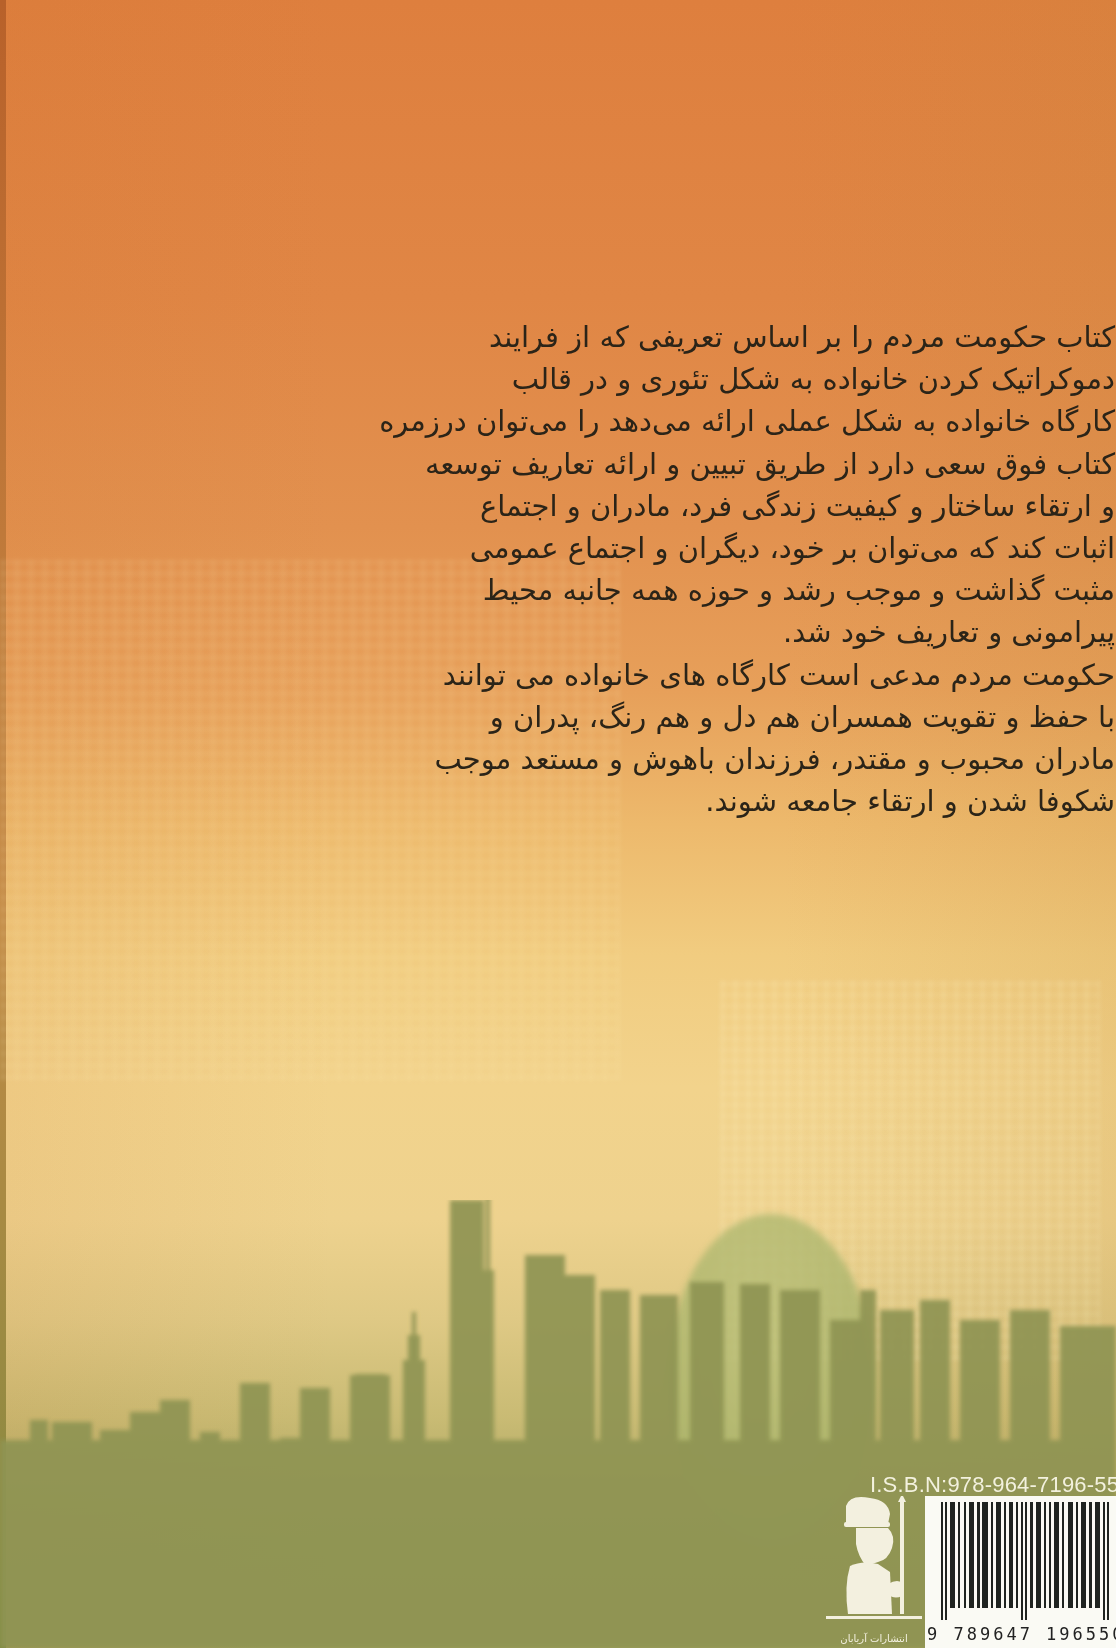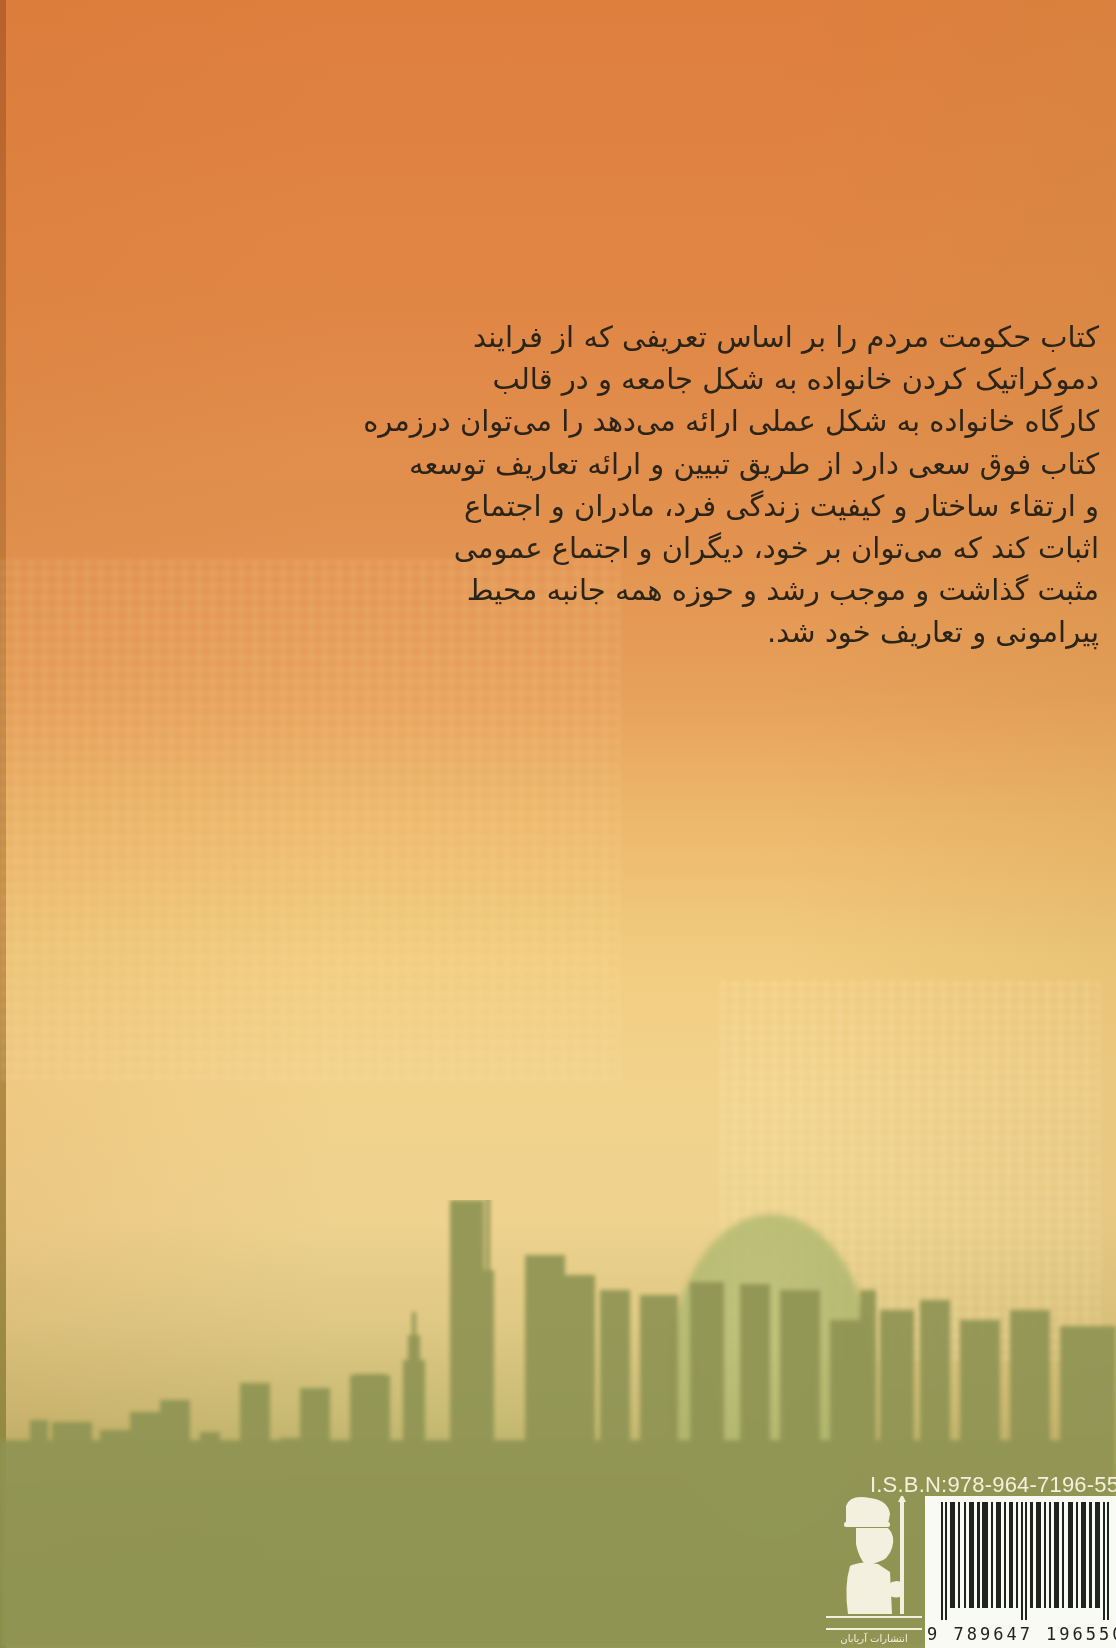--- a/index.html
+++ b/index.html
@@ -46,21 +46,21 @@
     .skyline { position: absolute; left: 0; top: 1200px; width: 1116px; height: 448px; }
     .text-block {
       position: absolute; left: 245px; top: 316px; width: 870px;
       direction: rtl; text-align: right;
       font-family: "DejaVu Sans", sans-serif;
       font-size: 29px; line-height: 42.2px;
       color: #2b2418;
       letter-spacing: -0.3px;
     }
     .text-block p { margin: 0; }
-    .text-block .line { display: block; white-space: nowrap; padding-right: 16px; }
+    .text-block .line { display: block; white-space: nowrap; padding-right: 0; }
     .isbn {
       position: absolute; left: 870px; top: 1472px; width: 246px;
       font-family: "Liberation Sans", sans-serif;
       font-size: 22px; color: #f3f1de; letter-spacing: 0.2px;
       white-space: nowrap; text-align: right; padding-right: 4px;
     }
     .barcode-box {
       position: absolute; left: 925px; top: 1496px; width: 191px; height: 152px;
       background: #fafaf4;
     }
@@ -70,21 +70,21 @@
       font-family: "DejaVu Sans Mono", monospace; font-size: 17px;
       color: #222; letter-spacing: 3px; white-space: nowrap;
     }
     .publisher-logo {
       position: absolute; left: 826px; top: 1496px; width: 96px; height: 152px;
     }
     .publisher-name {
       position: absolute; left: 0; bottom: 4px; width: 96px;
       font-family: "DejaVu Sans", sans-serif; font-size: 10px;
       color: #f3f0df; text-align: center; direction: rtl;
-      border-top: 2px solid #f3f0df; padding-top: 3px;
+      border-top: 2px solid #f3f0df; padding-top: 14px;
     }
   </style>
 </head>
 <body>
 
 <div class="cover">
   <div class="left-edge"></div>
   <div class="grid-ghost"></div>
   <div class="grid-ghost-right"></div>
   <div class="globe"></div>
@@ -128,29 +128,35 @@
       <rect x="920" y="100" width="30" height="170"></rect>
       <rect x="960" y="120" width="40" height="150"></rect>
       <rect x="1010" y="110" width="40" height="160"></rect>
       <rect x="1060" y="126" width="56" height="144"></rect>
     </g>
   </svg>
 
   <div class="text-block">
     <p>
       <span class="line">کتاب حکومت مردم را بر اساس تعریفی  که از فرایند</span>
-      <span class="line">دموکراتیک کردن خانواده به شکل جامعه و در قالب</span>
+      <span class="line">دموکراتیک کردن خانواده به شکل تئوری و در قالب</span>
       <span class="line">کارگاه خانواده به شکل عملی  ارائه می‌دهد را می‌توان درزمره</span>
     </p>
     <p>
       <span class="line">کتاب فوق سعی  دارد از طریق تبیین و ارائه تعاریف توسعه</span>
       <span class="line">و ارتقاء ساختار و  کیفیت زندگی فرد، مادران و اجتماع</span>
       <span class="line">اثبات کند که  می‌توان بر خود، دیگران و اجتماع عمومی</span>
       <span class="line">مثبت گذاشت و موجب رشد و حوزه همه جانبه محیط</span>
       <span class="line">پیرامونی  و تعاریف خود شد.</span>
+    </p>
+    <p>
+      <span class="line">حکومت مردم مدعی است کارگاه های خانواده می توانند</span>
+      <span class="line">با حفظ و تقویت همسران هم دل و هم رنگ، پدران و</span>
+      <span class="line">مادران محبوب و مقتدر، فرزندان باهوش و مستعد موجب</span>
+      <span class="line">شکوفا شدن و ارتقاء جامعه شوند.</span>
     </p>
   </div>
 
   <div class="isbn">I.S.B.N:978-964-7196-55-0</div>
 
   <div class="publisher-logo">
     <svg width="96" height="128" viewBox="0 0 96 128">
       <g fill="#f3f0df">
         <path d="M20 10 Q24 -2 44 2 Q62 4 64 18 L62 28 L20 28 Z"></path>
         <rect x="18" y="26" width="46" height="5" rx="2"></rect>

